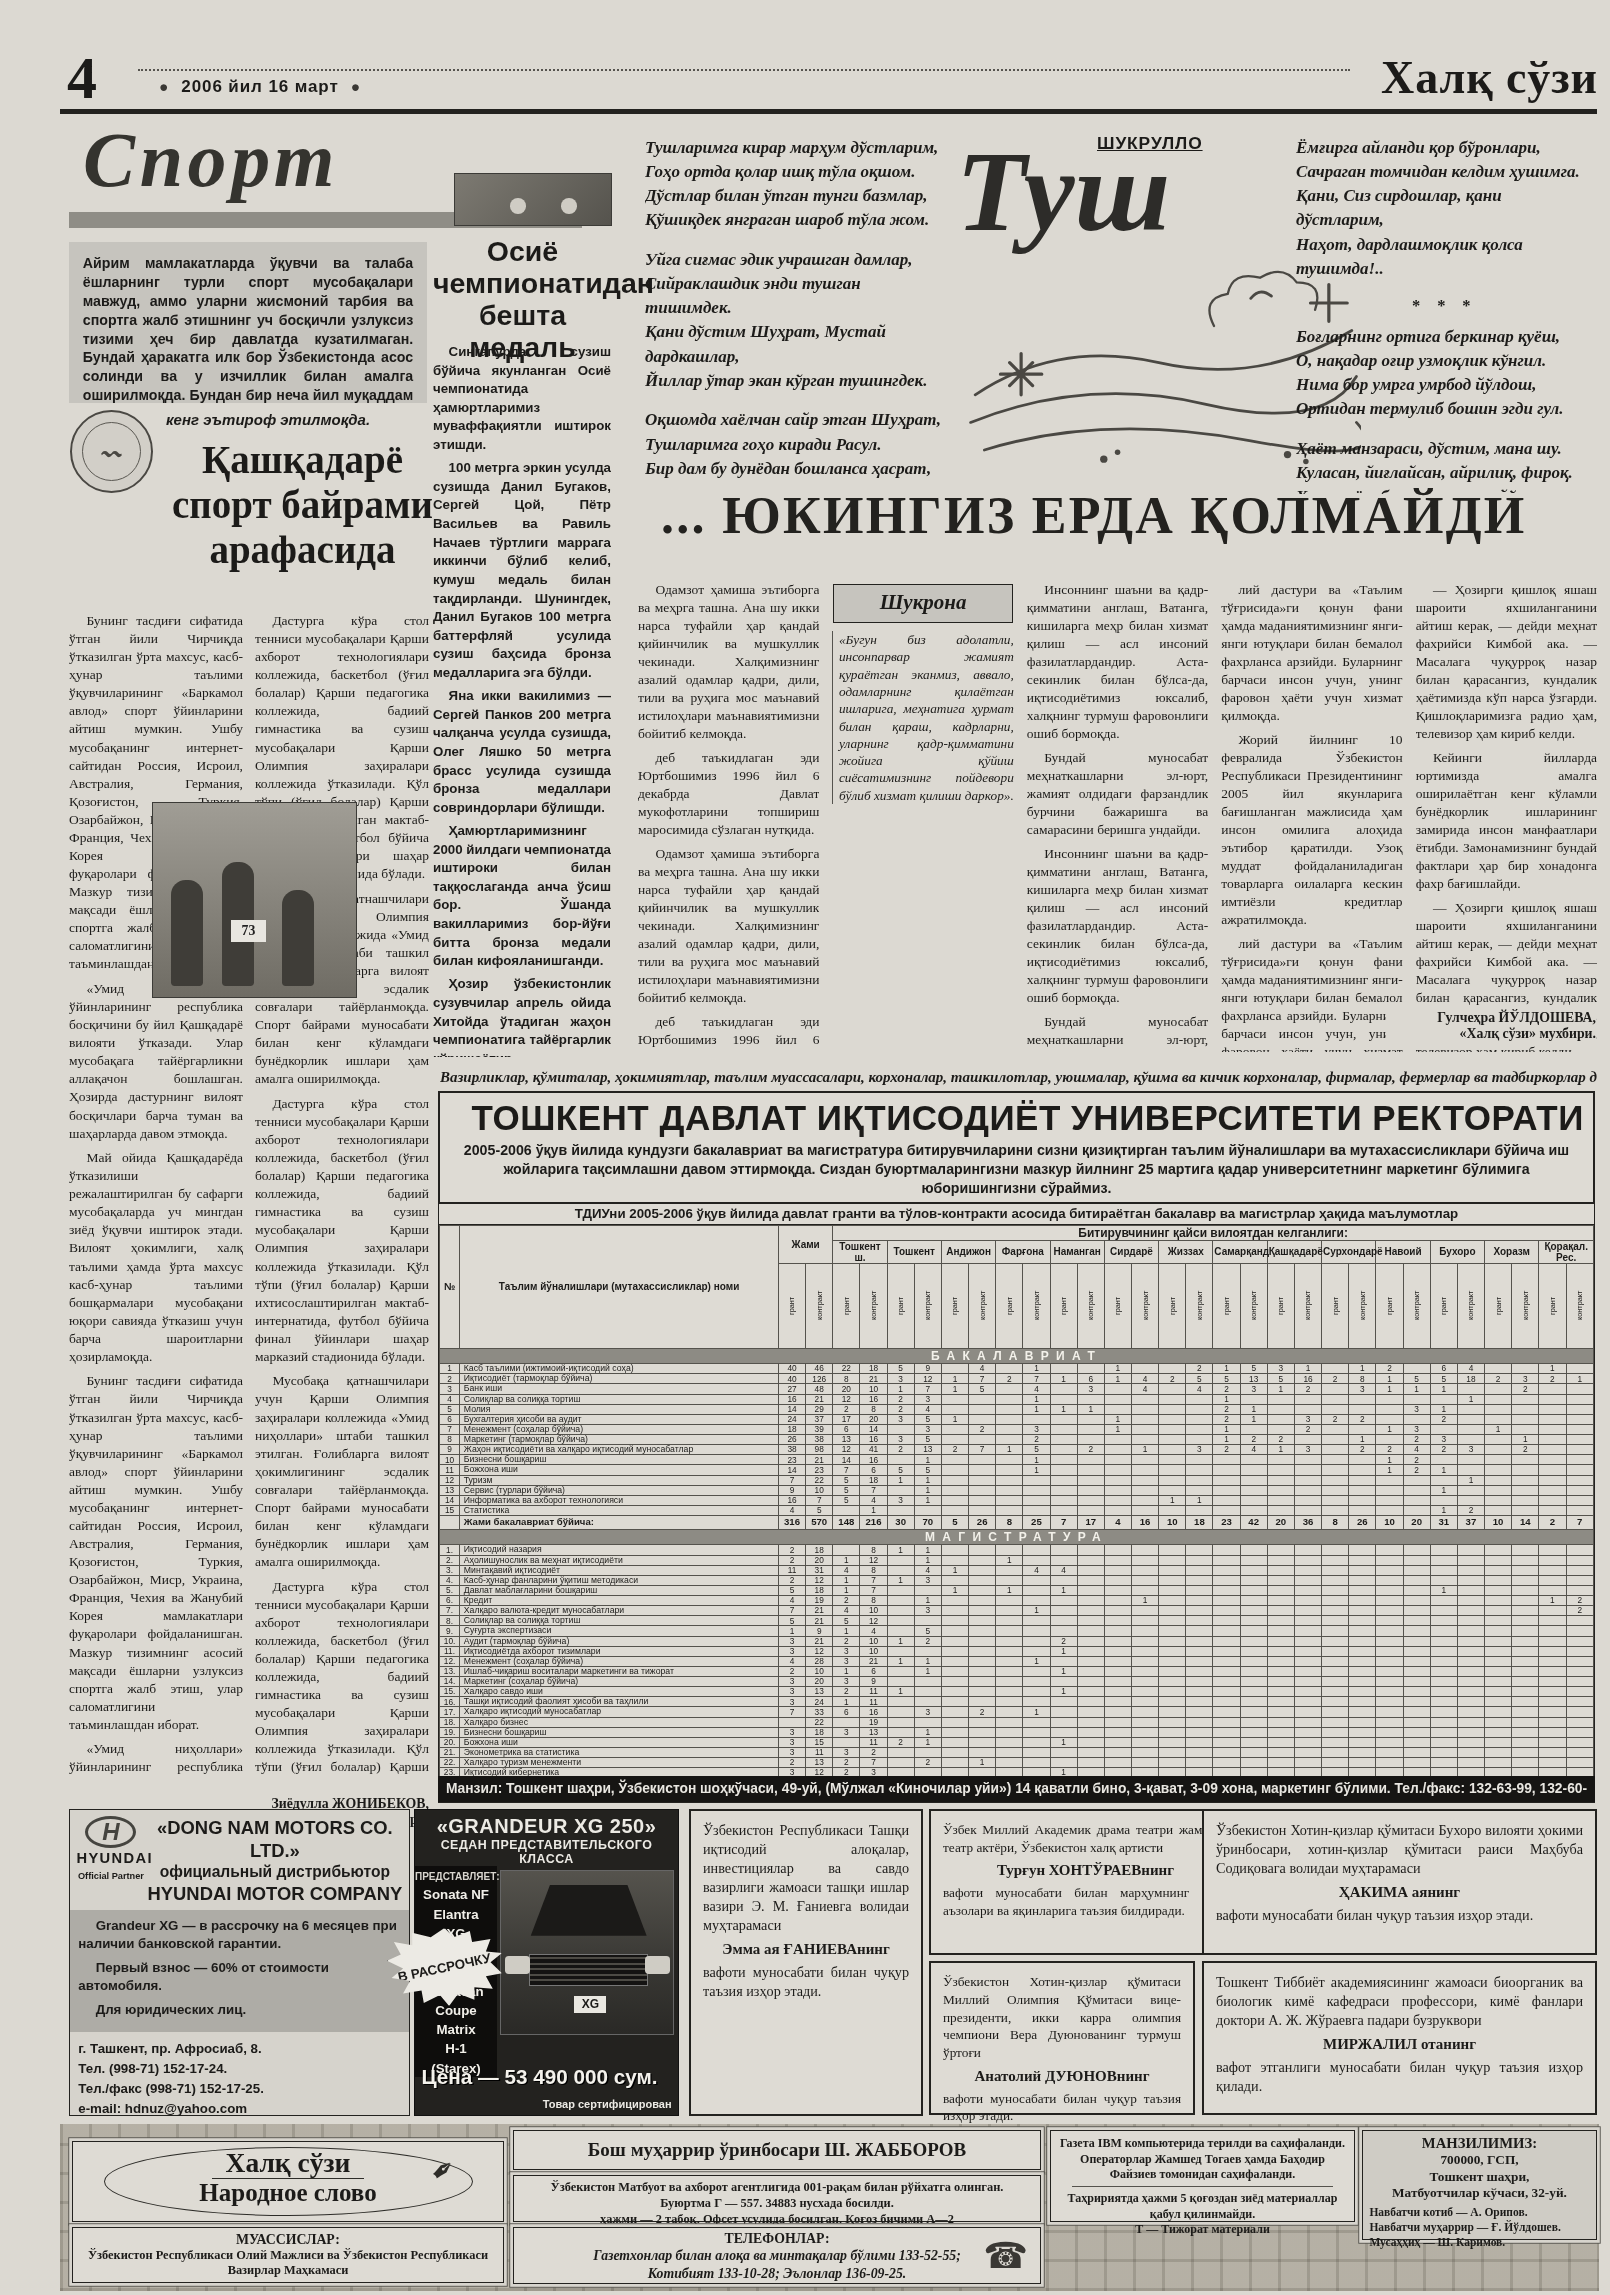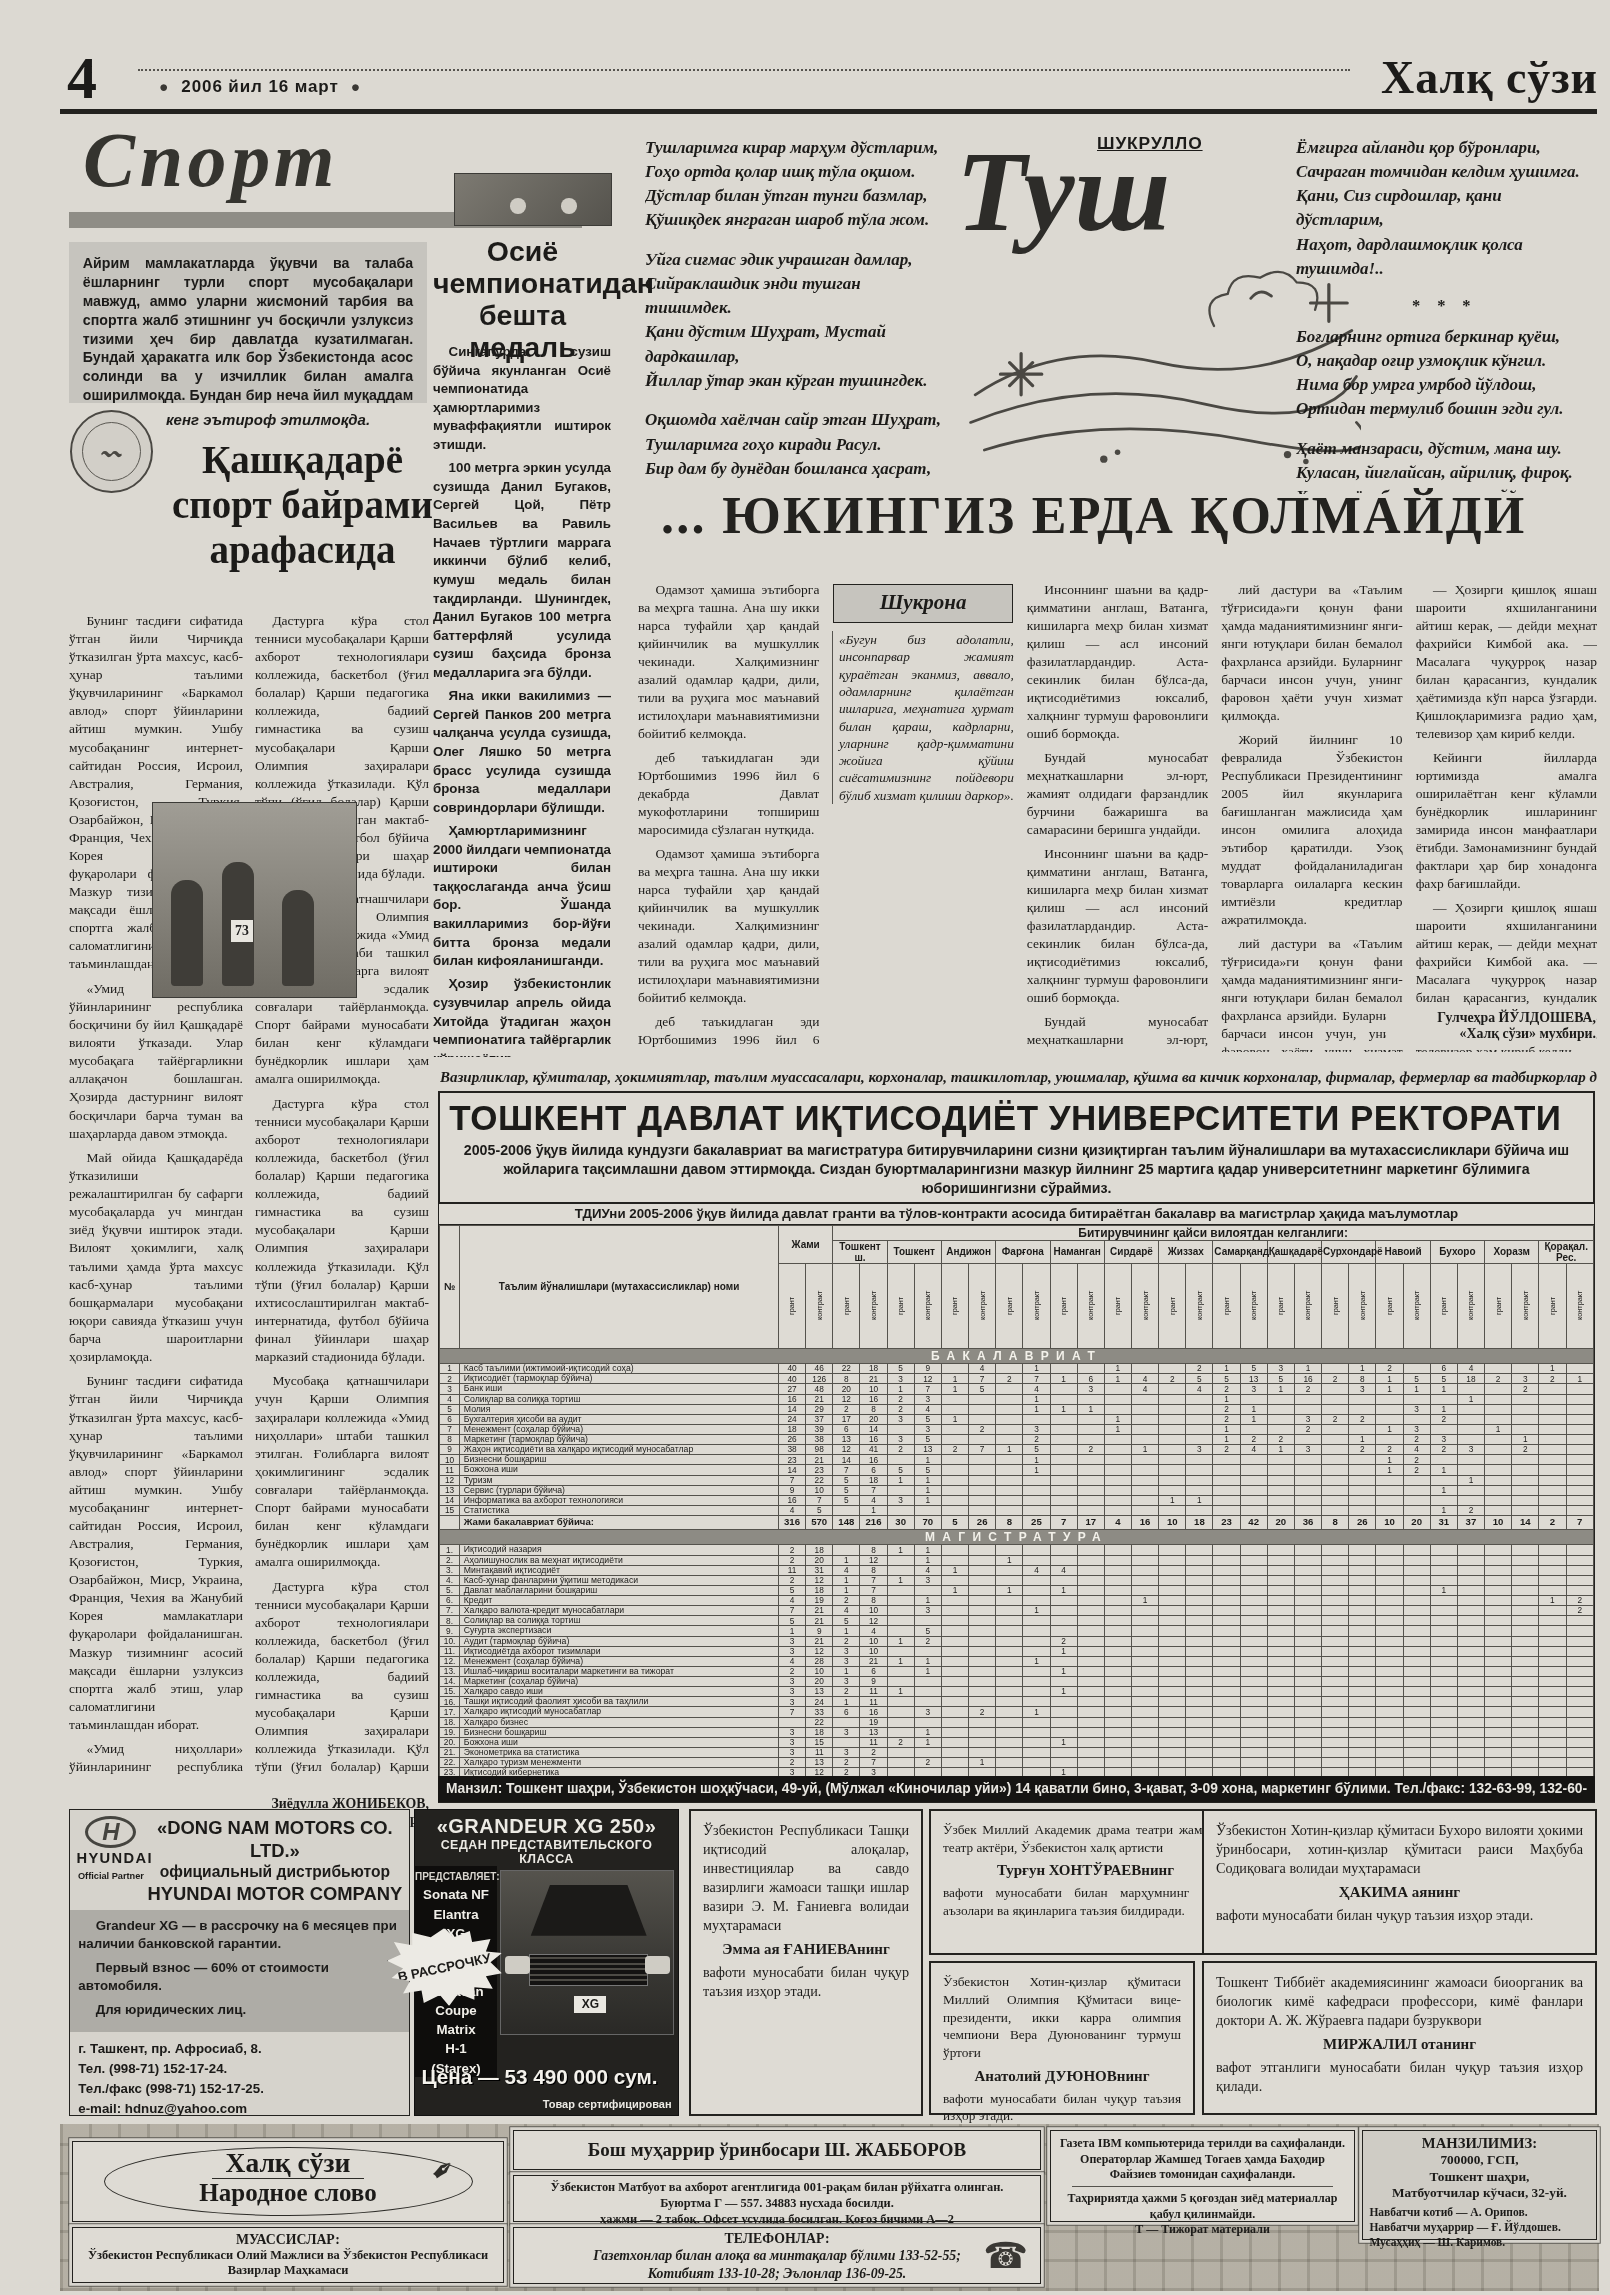--- a/index.html
+++ b/index.html
@@ -30,21 +30,21 @@
           background:#d2cfc8;display:flex;align-items:center;justify-content:center;flex-direction:column;}
   #emblem .ring{width:59px;height:59px;border:1.4px solid #5a5852;border-radius:50%;display:flex;align-items:center;justify-content:center;font-size:20px;color:#4a4843;}
   #lead-more{left:166px;top:411px;width:257px;font-style:italic;font-weight:bold;font-size:15px;}
   #a1-head{left:148px;top:437px;width:309px;text-align:center;font-weight:800;font-size:39px;line-height:1.16;}
   .bodycol{font-size:13.5px;line-height:1.34;}
   #a1col1{left:69px;top:612px;width:174px;height:1166px;}
   #a1col2{left:255px;top:612px;width:174px;height:1166px;}
   #a1-photo{left:152px;top:802px;width:205px;height:196px;border:1.4px solid #3c3b37;
             background:linear-gradient(180deg,#a09d95 0%,#8a877f 45%,#6f6c64 100%);}
   #a1-photo .fig{position:absolute;bottom:11px;width:32px;height:106px;background:#3f3d38;border-radius:14.7px 14.7px 3.7px 3.7px;}
-  #a1-photo .bib{position:absolute;left:78px;bottom:55px;width:22px;height:22px;background:#e8e6e0;color:#222;
+  #a1-photo .bib{position:absolute;left:78px;bottom:55px;width:35px;height:22px;background:#e8e6e0;color:#222;
                  font-weight:bold;font-size:13.8px;text-align:center;line-height:22px;}
   #a1-byline{left:255px;top:1796px;width:174px;text-align:right;background:#dcd9d2;font-size:13.8px;font-weight:bold;}
   #a1-byline .role{font-weight:bold;}
 
   
   #medal-photo{left:454px;top:173px;width:158px;height:53px;border:0.9px solid #3c3b37;
                background:linear-gradient(135deg,#7d7a72,#55534d);}
   #medal-photo .md{position:absolute;border-radius:50%;background:#cfccc4;width:15.6px;height:15.6px;top:24px;}
   #medal-head{left:433px;top:236px;width:179px;text-align:center;font-weight:800;font-size:28.5px;line-height:1.12;}
   #medal-body{left:433px;top:343px;width:178px;height:714px;font-weight:bold;font-size:13.3px;line-height:1.4;}
@@ -64,21 +64,21 @@
   #a2-cols{left:638px;top:581px;width:959px;height:471px;display:flex;gap:13px;}
   #a2-cols .col{flex:1 1 0;overflow:hidden;font-size:13.5px;line-height:1.33;text-align:justify;}
   #a2-inset{border:1.8px solid #23221f;background:#c6c4be;text-align:center;padding:4.6px 2.8px;margin:2.8px 0.9px 8.3px 0.9px;}
   #a2-inset .lbl{font-style:italic;font-weight:800;font-size:21px;}
   .a2-quote{font-style:italic;font-size:13.3px;line-height:1.3;border-left:1.8px solid #55534e;padding-left:5.5px;margin-bottom:6.4px;}
   #a2-byline{left:1386px;top:1010px;width:210px;text-align:right;background:#dcd9d2;font-weight:bold;font-size:13.8px;}
 
   
   #tbl-attn{left:440px;top:1069px;width:1157px;font-style:italic;font-weight:bold;font-size:15px;white-space:nowrap;overflow:hidden;}
   #tbl-box{left:438px;top:1091px;width:1157px;border:2.8px double #23221f;background:#dedbd4;padding:4.6px 9.2px;}
-  #tbl-title{text-align:left;font-weight:800;font-size:35px;letter-spacing:0.5px;}
+  #tbl-title{text-align:right;font-weight:800;font-size:35px;letter-spacing:0.5px;}
   #tbl-intro{font-weight:bold;font-size:14.2px;line-height:1.32;text-align:center;margin-top:3.7px;}
   #tbl-wrap{left:438px;top:1203px;width:1157px;border:1.4px solid #23221f;background:#dedbd4;}
   #tbl-subtitle{font-weight:bold;font-size:13.3px;text-align:center;padding:2.3px 0;border-bottom:1.4px solid #23221f;}
   #uni-table{width:100%;border-collapse:collapse;table-layout:fixed;}
   #uni-table th,#uni-table td{border:0.5px solid #55534d;padding:0 0.9px;}
   #uni-table th{font-size:10px;font-weight:bold;}
   #uni-table .h-group{font-size:12px;}
   #uni-table .vcell{writing-mode:vertical-rl;transform:rotate(180deg);font-size:7.3px;height:85px;font-weight:normal;}
   #uni-table td{font-size:8.3px;text-align:center;height:9.2px;line-height:1.05;}
   #uni-table td.name{text-align:left;font-size:8.7px;padding-left:3.7px;white-space:nowrap;overflow:hidden;}

